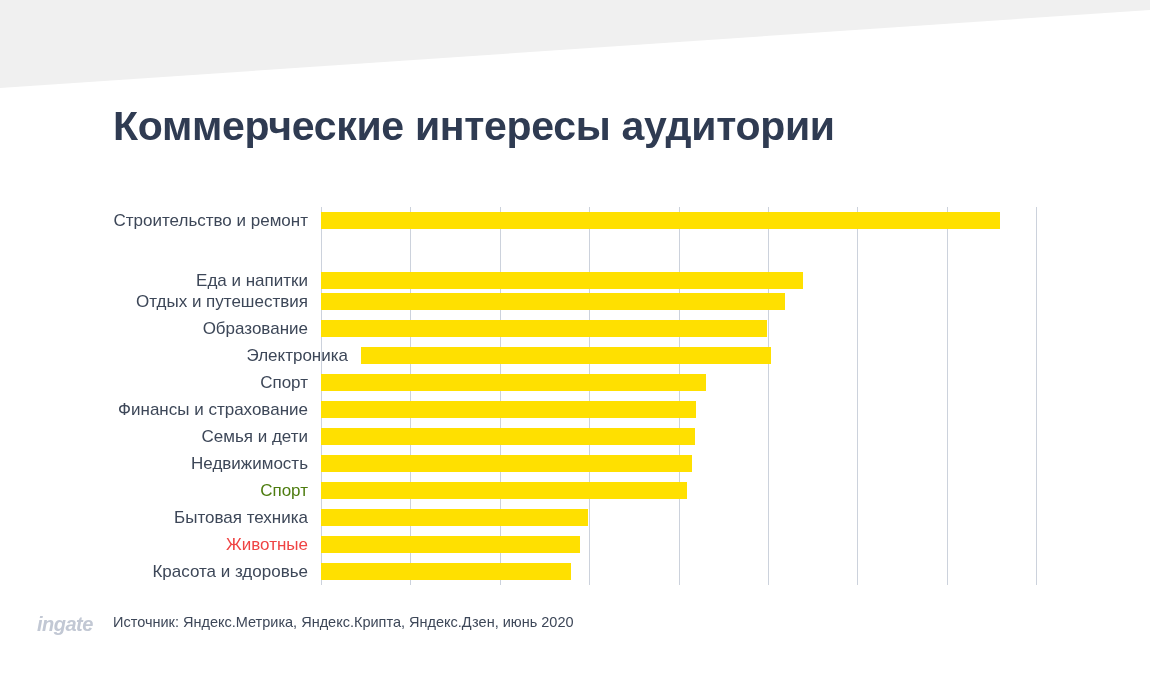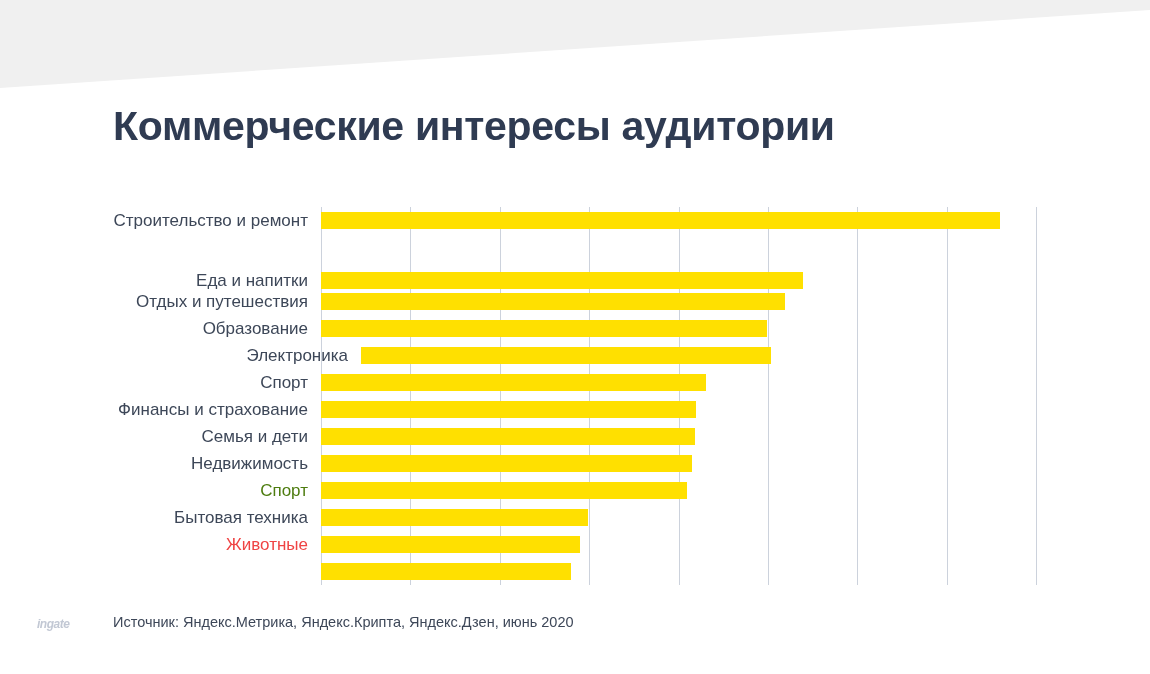--- a/index.html
+++ b/index.html
@@ -118,21 +118,21 @@
 
   #logo {
     position: absolute;
     left: 37px;
     top: 613px;
     width: 58px;
     height: 22px;
   }
   #logo-text {
     font-family: "Liberation Sans", sans-serif;
-    font-size: 12px;
+    font-size: 20px;
     font-weight: bold;
     font-style: italic;
     color: #c2c8d4;
     letter-spacing: -0.5px;
     line-height: 22px;
   }
 </style>
 </head>
 <body>
 
@@ -200,20 +200,21 @@
           </div>
           <div class="bar-row" style="top: 297px;">
             <div class="cat-label" style="color: rgb(61, 71, 88);">Бытовая техника</div>
             <div class="bar" style="width: 266.695px; background: rgb(255, 224, 0);"></div>
           </div>
           <div class="bar-row" style="top: 324px;">
             <div class="cat-label" style="color: #ef4444;">Животные</div>
             <div class="bar" style="width: 258.83px; background: rgb(255, 224, 0);"></div>
           </div>
           <div class="bar-row" style="top: 351px;">
+            <div class="cat-label" style="color: rgb(61, 71, 88);">Красота и здоровье</div>
             <div class="bar" style="width: 250.25px; background: rgb(255, 224, 0);"></div>
           </div>
         </div>
     </div>
   </div>
 
   <div id="source-note">Источник: Яндекс.Метрика, Яндекс.Крипта, Яндекс.Дзен, июнь 2020</div>
 
   <div id="logo">
     <div id="logo-text">ingate</div>

